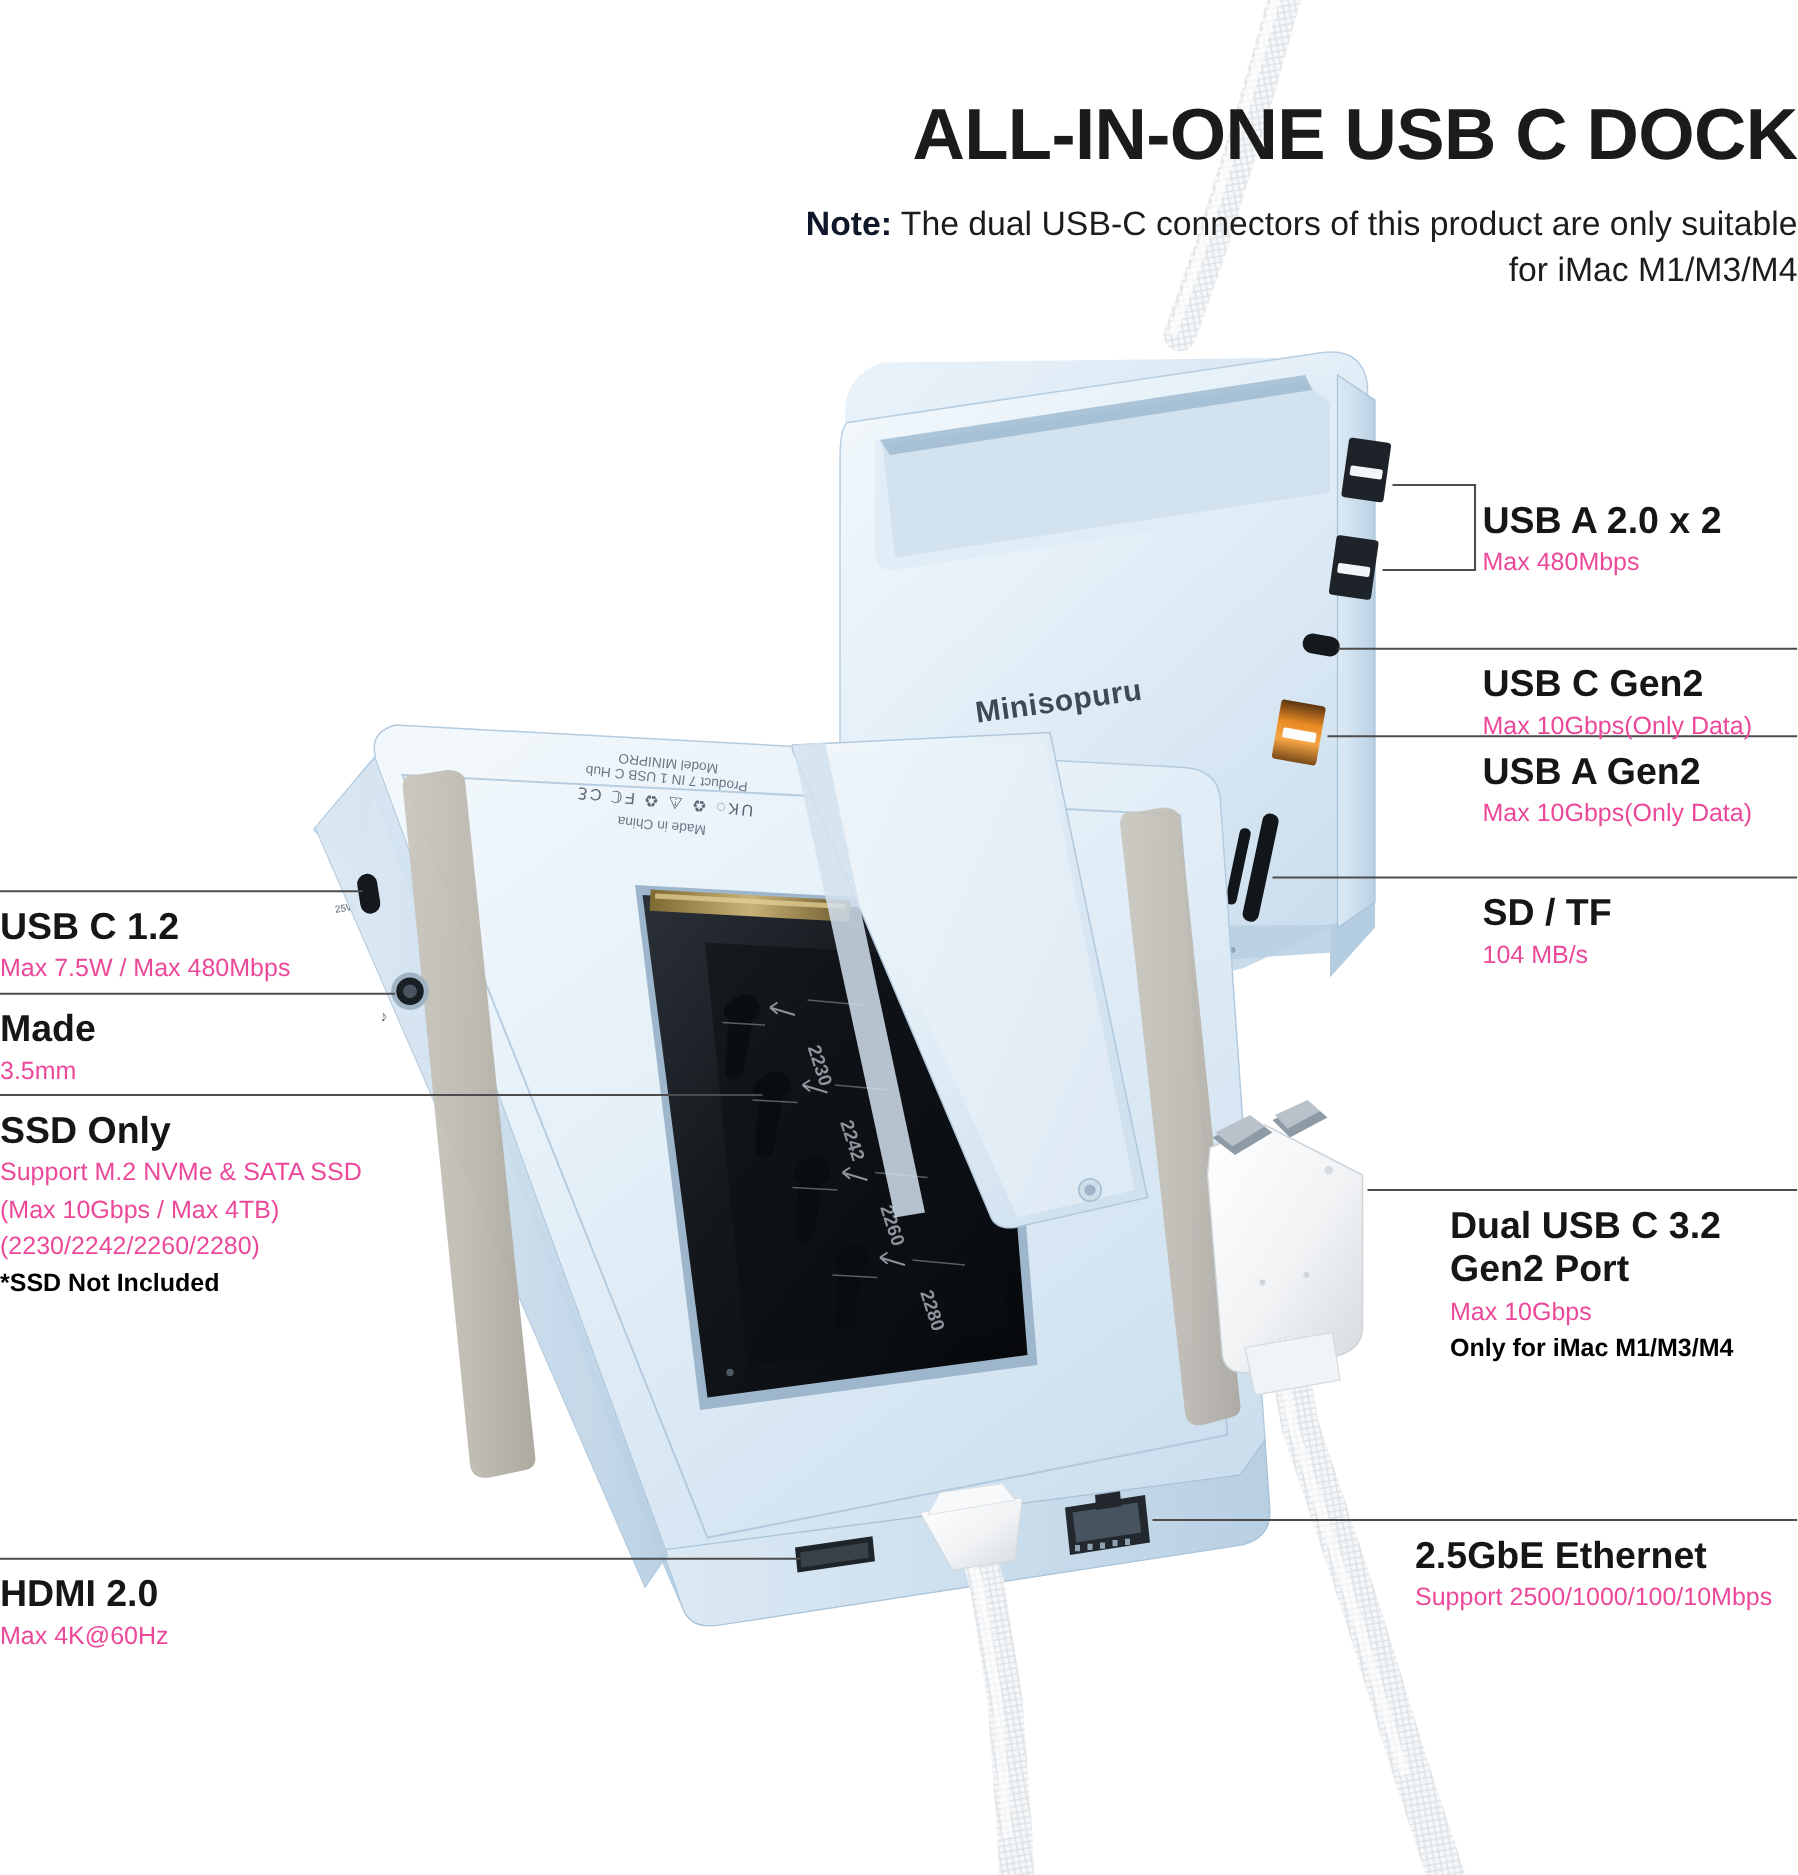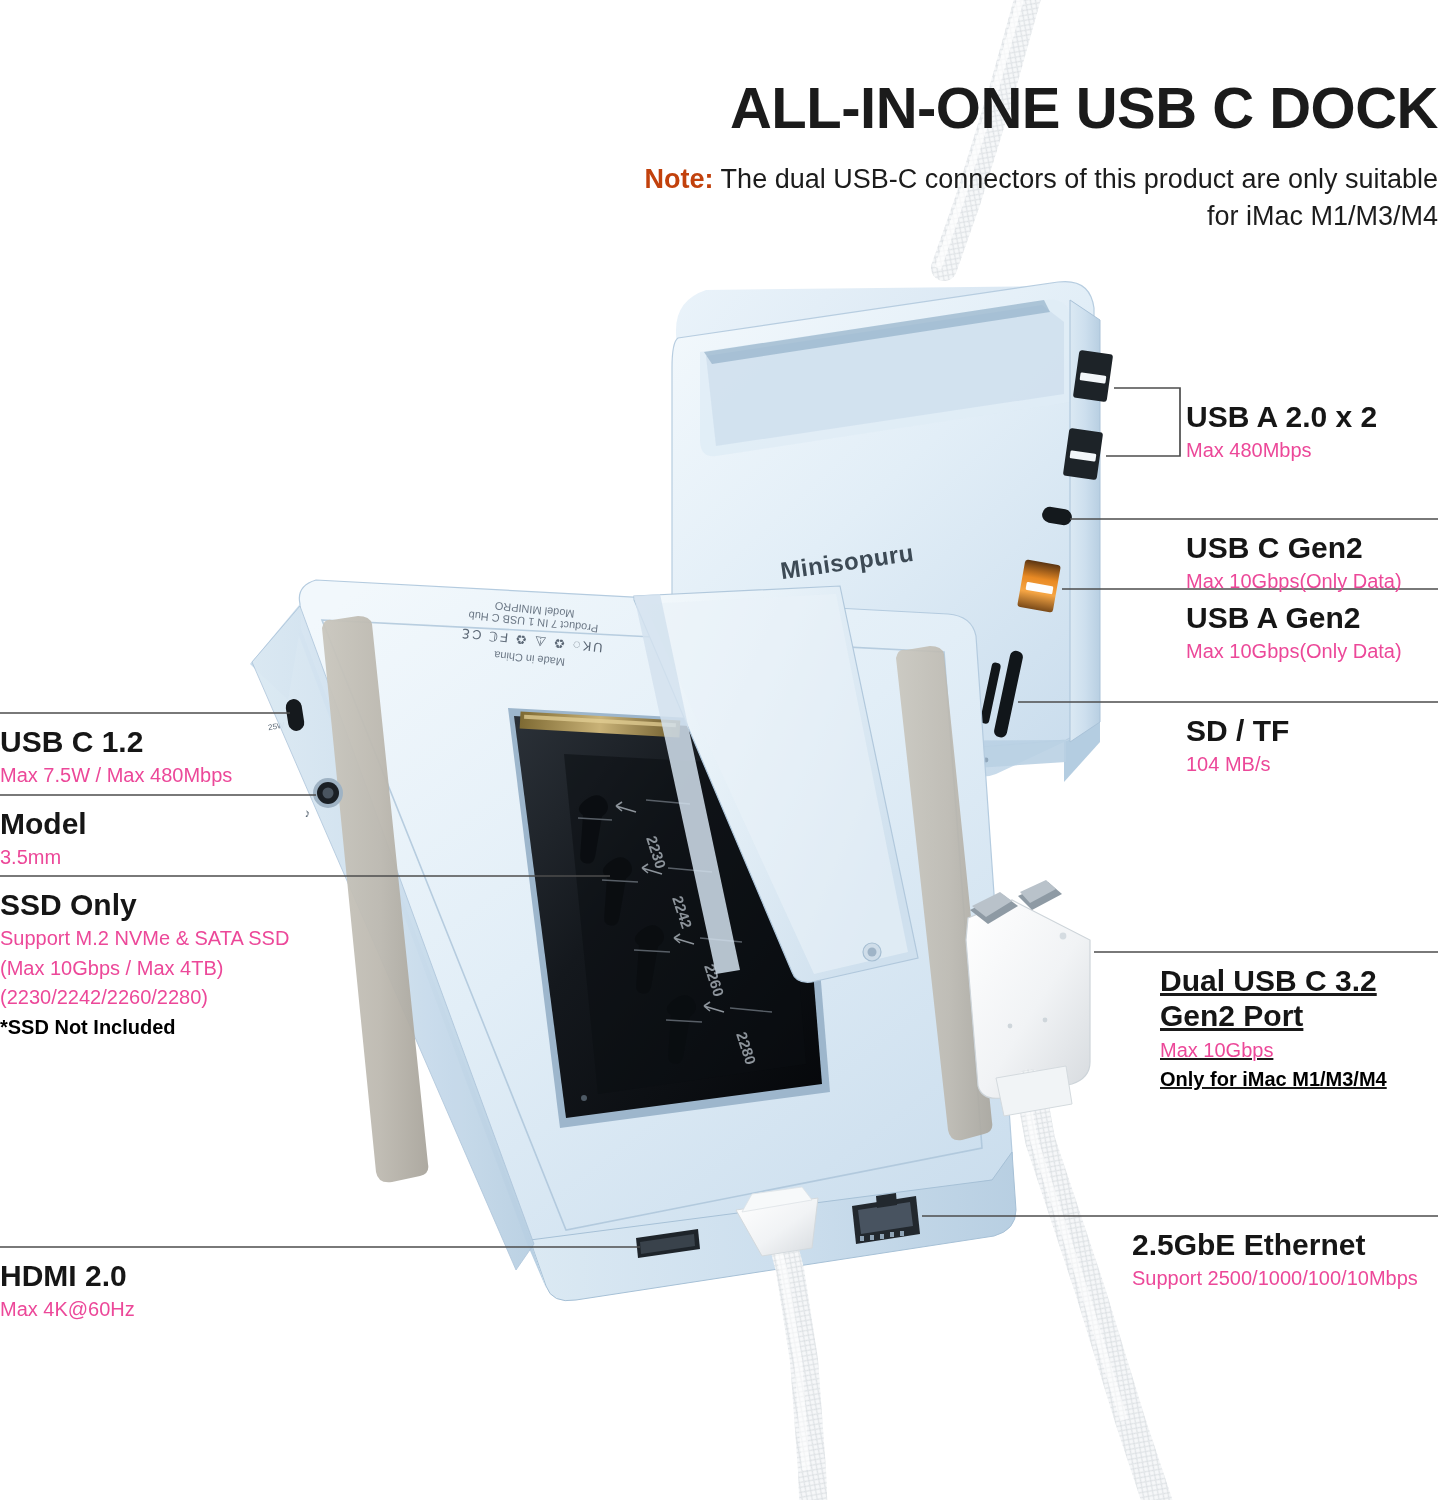--- a/index.html
+++ b/index.html
@@ -4,21 +4,21 @@
 <style>
   html,body{margin:0;padding:0;background:#ffffff;}
   body{width:1438px;height:1500px;position:relative;overflow:hidden;
        font-family:"Liberation Sans","DejaVu Sans",sans-serif;color:#1a1a1a;}
 
   
   #header{position:absolute;left:0;top:0;width:1438px;text-align:right;z-index:40;}
   #title{font-size:58px;font-weight:bold;letter-spacing:-0.5px;margin-top:78px;
          line-height:1.05;color:#1b1b1b;}
   #note{margin-top:22px;font-size:27px;line-height:1.38;color:#1c1c1c;}
-  #note .kw{color:#c2410c;font-weight:bold;}
+  #note .kw{color:#0f172a;font-weight:bold;}
 
   
   .callout{position:absolute;z-index:35;}
   .callout .hd{font-size:30px;font-weight:bold;line-height:1.18;margin-top:9px;color:#161616;}
   .callout .sb{font-size:20px;line-height:1.32;color:#ec4899;margin-top:3px;}
   .callout .sb.red{color:#000000;font-weight:bold;}
   .callout.left{text-align:left;}
   .callout.right{text-align:left;}
 
   
@@ -351,39 +351,39 @@
 <div class="callout right" style="left:1186px;top:591px;width:252px;">
   <div class="hd">USB A Gen2</div>
   <div class="sb">Max 10Gbps(Only Data)</div>
 </div>
 
 <div class="callout right" style="left:1186px;top:704px;width:252px;">
   <div class="hd">SD / TF</div>
   <div class="sb">104 MB/s</div>
 </div>
 
-<div class="callout right" style="left:1160px;top:954px;width:278px;text-decoration:underline;">
+<div class="callout right" style="left:1160px;top:954px;width:278px;">
   <div class="hd">Dual USB C 3.2</div>
   <div class="hd" style="margin-top:0;">Gen2 Port</div>
   <div class="sb">Max 10Gbps</div>
   <div class="sb red">Only for iMac M1/M3/M4</div>
 </div>
 
 <div class="callout right" style="left:1132px;top:1218px;width:306px;">
   <div class="hd">2.5GbE Ethernet</div>
   <div class="sb">Support 2500/1000/100/10Mbps</div>
 </div>
 
 <div class="callout left" style="left:0px;top:715px;width:300px;">
   <div class="hd">USB C 1.2</div>
   <div class="sb">Max 7.5W / Max 480Mbps</div>
 </div>
 
 <div class="callout left" style="left:0px;top:797px;width:300px;">
-  <div class="hd">Model</div>
+  <div class="hd">Made</div>
   <div class="sb">3.5mm</div>
 </div>
 
 <div class="callout left" style="left:0px;top:878px;width:320px;">
   <div class="hd">SSD Only</div>
   <div class="sb">Support M.2 NVMe &amp; SATA SSD</div>
   <div class="sb">(Max 10Gbps / Max 4TB)</div>
   <div class="sb">(2230/2242/2260/2280)</div>
   <div class="sb red">*SSD Not Included</div>
 </div>

